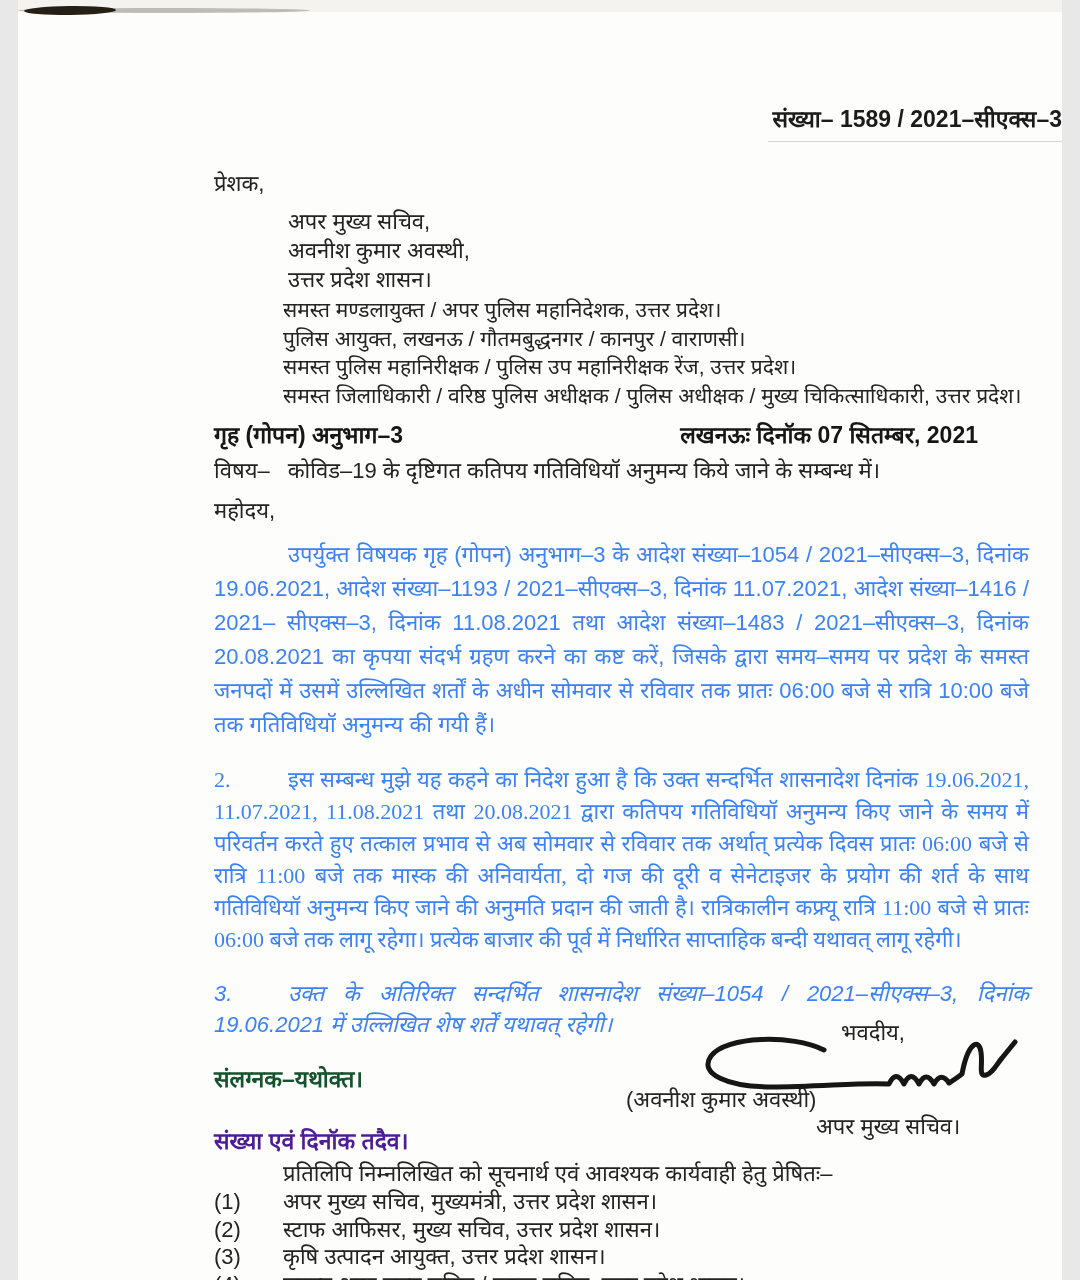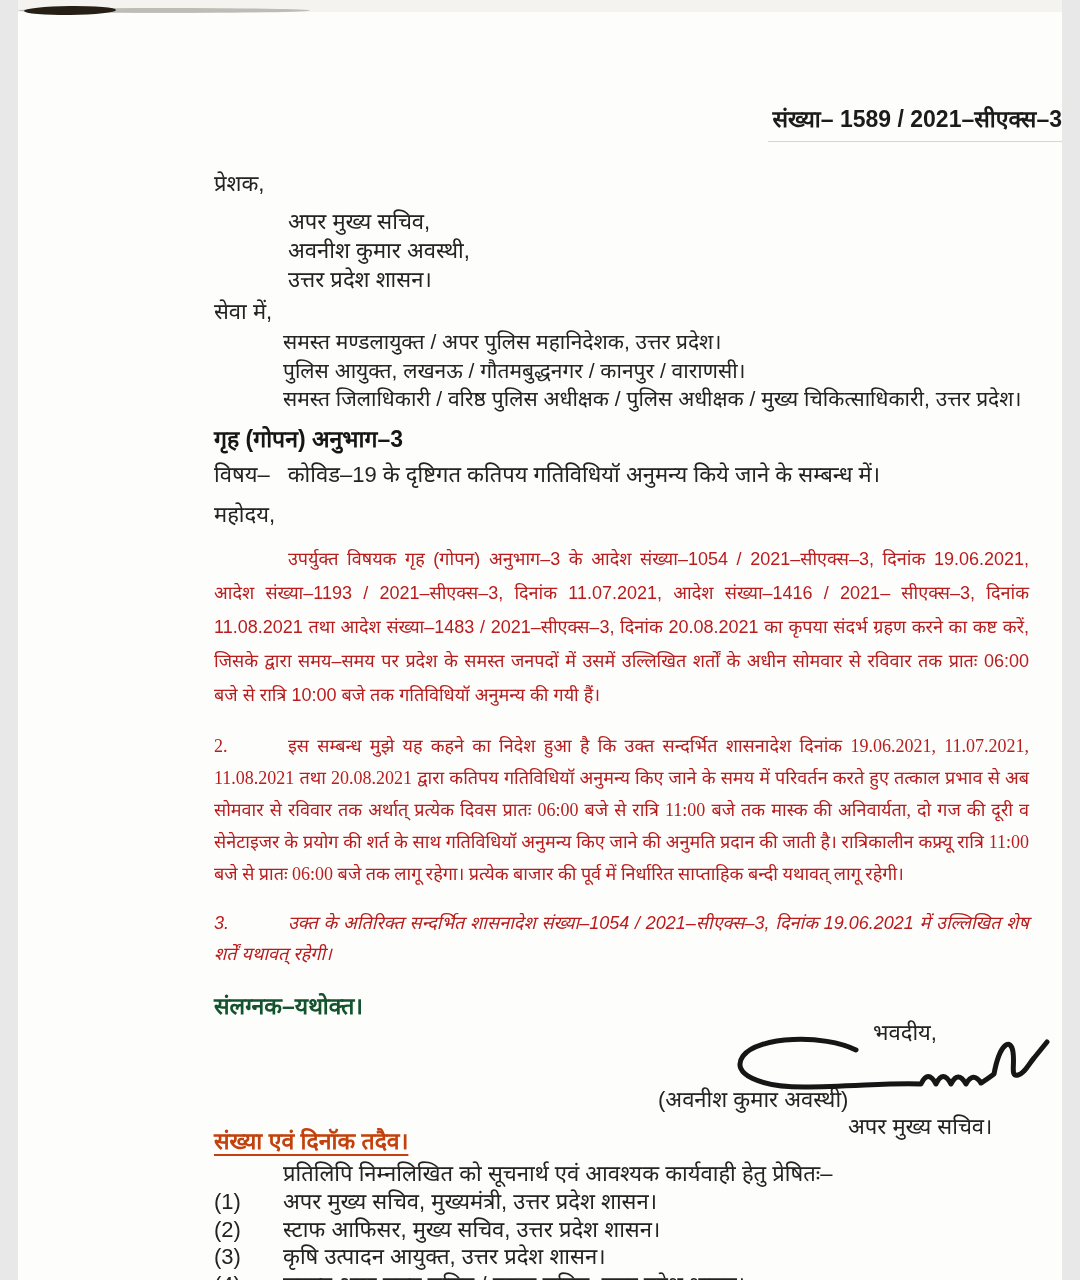--- a/index.html
+++ b/index.html
@@ -48,45 +48,45 @@
     margin-top:10px;
     font-size:23px;font-weight:bold;color:#161616;line-height:30px;
   }
   .section-line .section-right{padding-right:88px;}
   .subject{margin-top:6px;font-size:22px;line-height:30px;}
   .subject .subject-label{margin-right:18px;}
   .salutation{margin-top:10px;font-size:22px;line-height:30px;}
   .para{
     width:815px;
     text-align:justify;
-    font-size:18px;line-height:34px;color:#b91c1c;
+    font-size:22px;line-height:34px;color:#3b82f6;
   }
   .para1{margin-top:12px;text-indent:74px;}
   .para2{margin-top:3px;line-height:32px;font-family:Liberation Serif, serif;}
   .para3{margin-top:3px;line-height:31px;font-style:italic;}
   .pnum{display:inline-block;width:74px;text-indent:0;}
   .enclosure{
     margin-top:19px;
     font-size:23px;font-weight:bold;color:#14532d;
     text-underline-offset:5px;
   }
   .signature-block{
-    position:absolute;left:640px;top:1020px;width:420px;
+    position:absolute;left:608px;top:1020px;width:420px;
     font-size:22px;
   }
   .sig-closing{margin-left:215px;line-height:26px;}
   .sig-svg{position:absolute;top:14px;left:66px;width:338px;height:74px;}
   .sig-name{margin-top:40px;line-height:27px;}
   .sig-designation{margin-left:190px;line-height:27px;}
   .copy-section{
     position:absolute;left:196px;top:1126px;width:852px;
   }
   .copy-heading{
-    font-size:23px;font-weight:bold;color:#c2410c;line-height:30px;
-    text-decoration:underline;text-underline-offset:5px;
+    font-size:23px;font-weight:bold;color:#4c1d95;line-height:30px;
+    text-underline-offset:5px;
     display:inline-block;
   }
   .copy-intro{margin-top:4px;margin-left:69px;font-size:22px;line-height:28px;}
   .copy-item{display:flex;font-size:22px;line-height:27.5px;}
   .copy-item .copy-num{width:69px;flex:0 0 69px;}
 </style>
 </head>
 <body>
 
 <div class="page">
@@ -101,29 +101,30 @@
       <span class="ref-inner">संख्या–  1589  / 2021–सीएक्स–3</span>
     </div>
 
     <div class="sender-label">प्रेशक,</div>
     <div class="sender-lines">
       <div>अपर मुख्य सचिव,</div>
       <div>अवनीश कुमार अवस्थी,</div>
       <div>उत्तर प्रदेश शासन।</div>
     </div>
 
-    <div class="recipients-label">सेवा में,</div>
     <div class="recipient-lines">
       <div>समस्त मण्डलायुक्त / अपर पुलिस महानिदेशक, उत्तर प्रदेश।</div>
       <div>पुलिस आयुक्त, लखनऊ / गौतमबुद्धनगर / कानपुर / वाराणसी।</div>
+      <div>समस्त पुलिस महानिरीक्षक / पुलिस उप महानिरीक्षक रेंज, उत्तर प्रदेश।</div>
       <div>समस्त जिलाधिकारी / वरिष्ठ पुलिस अधीक्षक / पुलिस अधीक्षक / मुख्य चिकित्साधिकारी, उत्तर प्रदेश।</div>
     </div>
 
     <div class="section-line">
       <span>गृह (गोपन) अनुभाग–3</span>
+      <span class="section-right">लखनऊः दिनॉक 07 सितम्बर, 2021</span>
     </div>
 
     <div class="subject">
       <span class="subject-label">विषय–</span><span>कोविड–19 के दृष्टिगत कतिपय गतिविधियॉ अनुमन्य किये जाने के सम्बन्ध में।</span>
     </div>
 
     <div class="salutation">महोदय,</div>
 
     <p class="para para1">उपर्युक्त विषयक गृह (गोपन) अनुभाग–3 के आदेश संख्या–1054 / 2021–सीएक्स–3, दिनांक 19.06.2021, आदेश संख्या–1193 / 2021–सीएक्स–3, दिनांक 11.07.2021, आदेश संख्या–1416 / 2021– सीएक्स–3, दिनांक 11.08.2021 तथा आदेश संख्या–1483 / 2021–सीएक्स–3, दिनांक 20.08.2021 का कृपया संदर्भ ग्रहण करने का कष्ट करें, जिसके द्वारा समय–समय पर प्रदेश के समस्त जनपदों में उसमें उल्लिखित शर्तों के अधीन सोमवार से रविवार तक प्रातः 06:00 बजे से रात्रि 10:00 बजे तक गतिविधियॉ अनुमन्य की गयी हैं।</p>
 

